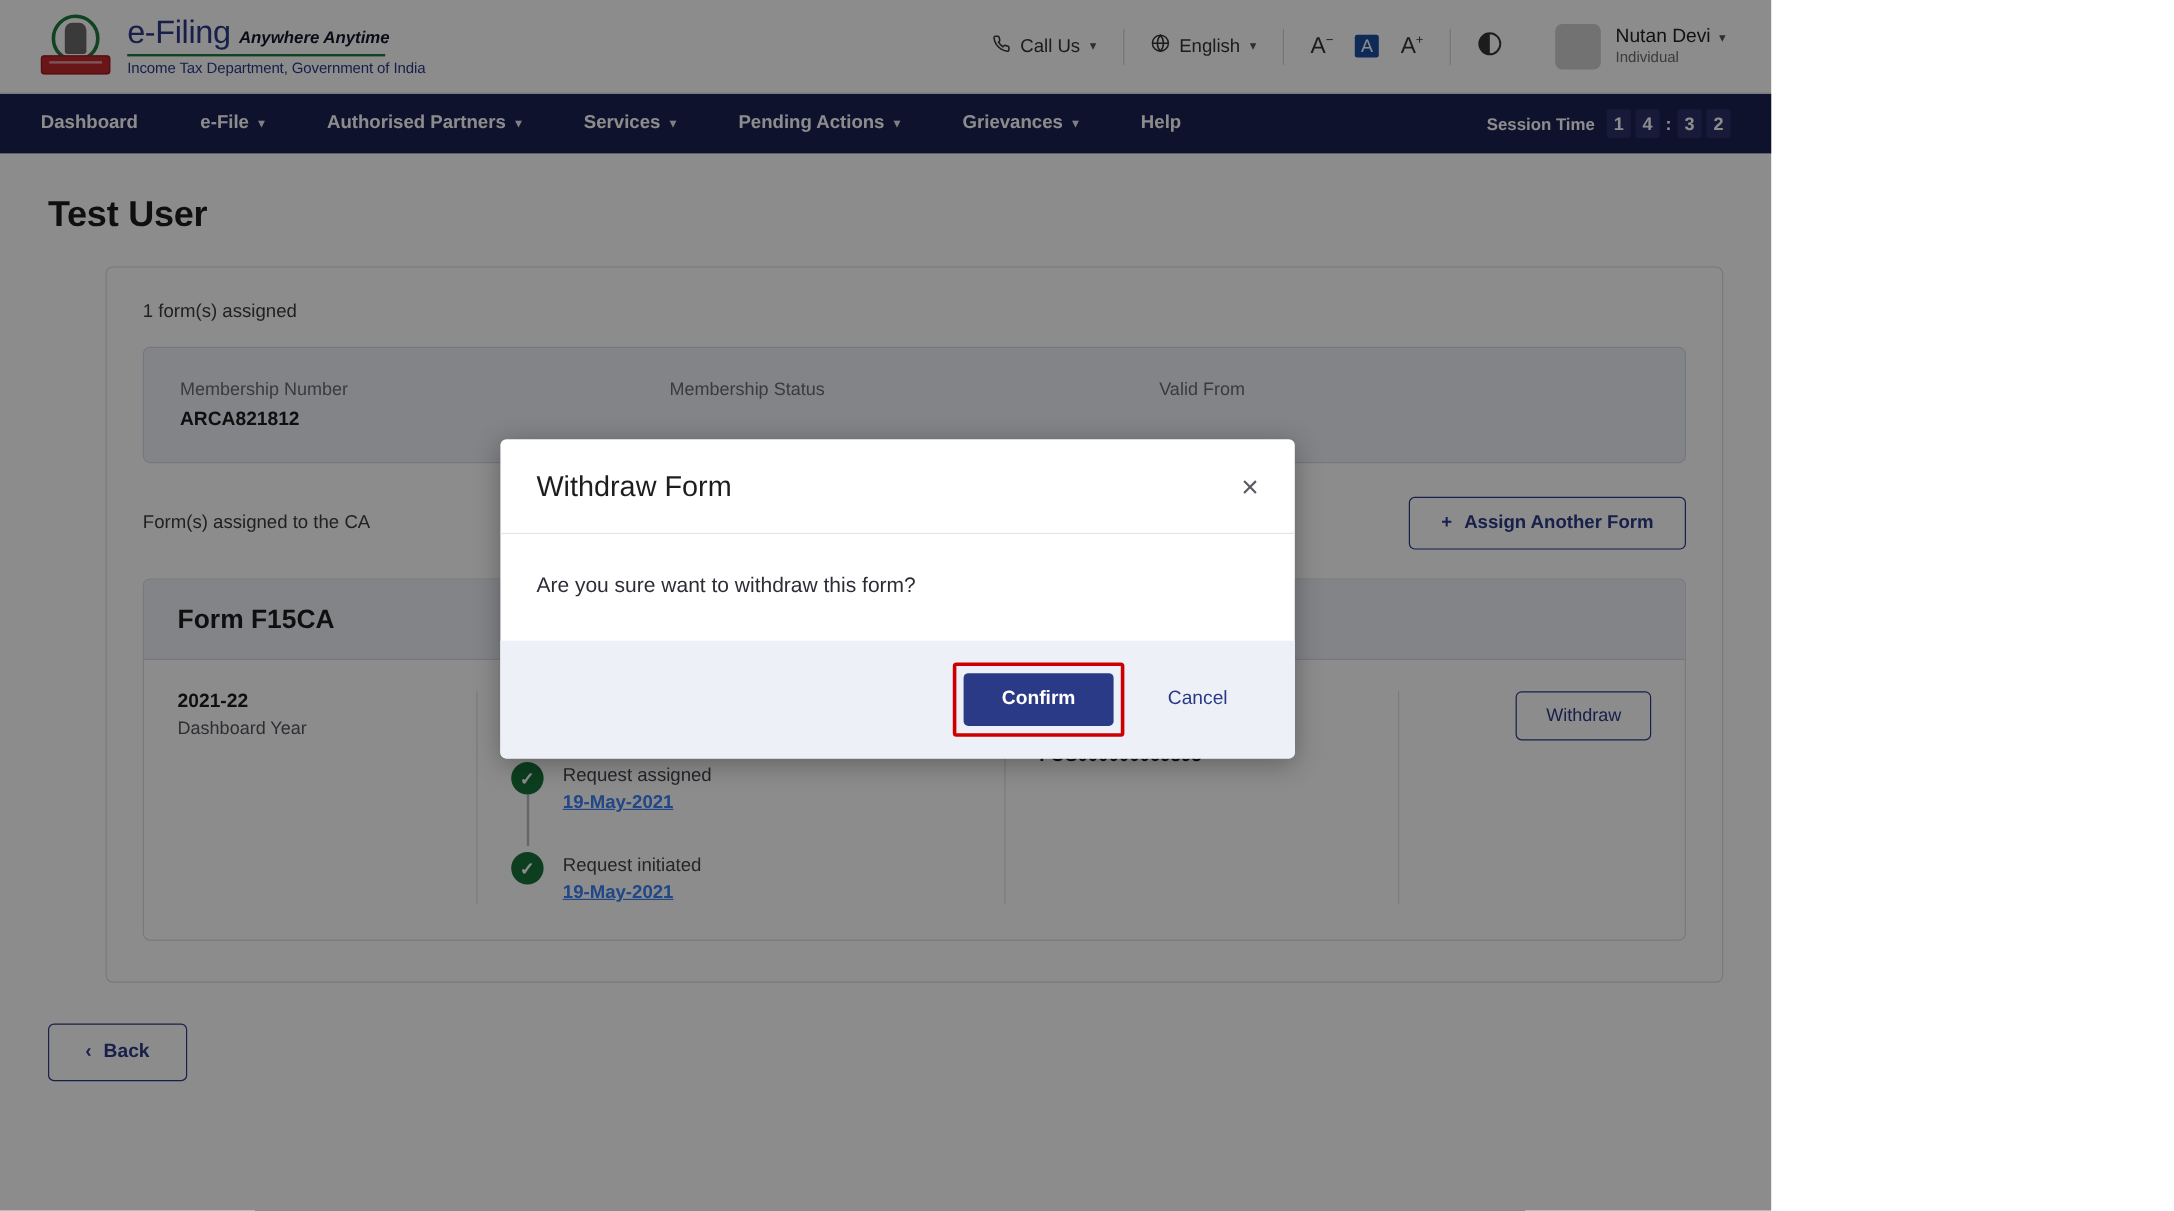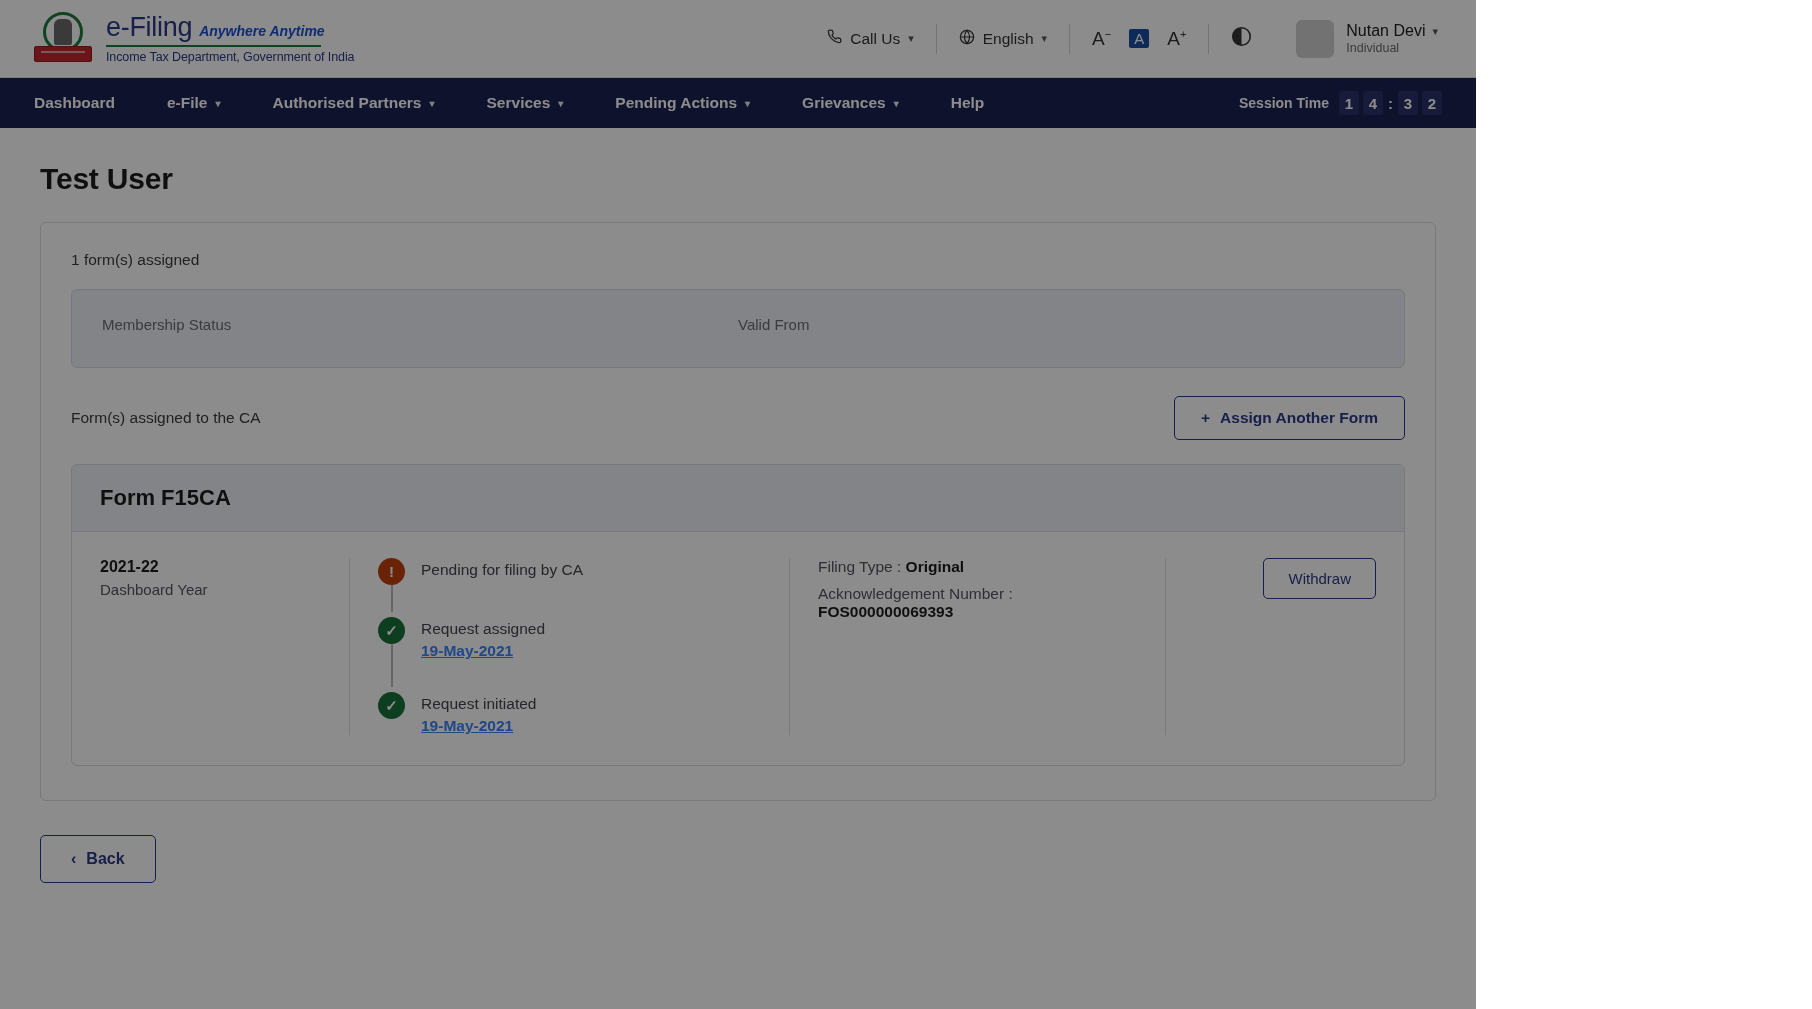--- a/index.html
+++ b/index.html
@@ -48,21 +48,21 @@
     border-radius: 3px;
     box-shadow: inset 0 0 0 1px #991b20;
   }
   .emblem .ribbon::after {
     content: ""; position: absolute; left: 7px; top: 5px;
     width: 44px; height: 2px; background: rgba(255,255,255,.55);
   }
   .brand-text { line-height: 1.15; }
   .brand-line1 { display: flex; align-items: baseline; gap: 7px; }
   .brand-efiling { font-size: 27px; color: #2b3a87; font-weight: 400; letter-spacing: -0.3px; }
-  .brand-tag { font-size: 14px; color: #1d4ed8; font-style: italic; font-weight: 700; }
+  .brand-tag { font-size: 14px; color: #0f172a; font-style: italic; font-weight: 700; }
   .brand-rule { height: 2px; background: #1f7a3d; margin: 2px 0 3px 0; width: 215px; }
   .brand-dept { font-size: 12.5px; color: #2b3a87; letter-spacing: -0.1px; }
 
   .header-right {
     margin-left: auto;
     display: flex; align-items: center; gap: 0;
   }
   .hr-item {
     display: flex; align-items: center; gap: 8px;
     font-size: 15.5px; color: #333333;
@@ -126,20 +126,21 @@
   
   .content { padding: 34px 40px 0 40px; background: #ffffff; }
   .page-title {
     font-size: 30px; font-weight: 700; color: #1d1d1d;
     margin-bottom: 26px; letter-spacing: -0.2px;
   }
   .panel {
     border: 1px solid #dcdce3; border-radius: 6px;
     padding: 28px 30px 34px 30px;
     background: #ffffff;
+    margin-left: 48px;
   }
   .forms-count { font-size: 15.5px; color: #3c3c3c; margin-bottom: 20px; }
 
   .member-card {
     background: #eef1f8;
     border: 1px solid #d6dbe9;
     border-radius: 6px;
     display: flex;
     padding: 26px 30px;
     margin-bottom: 28px;
@@ -424,20 +425,24 @@
     </div>
   </div>
 
   <div class="content">
     <div class="page-title">Test User</div>
 
     <div class="panel">
       <div class="forms-count">1 form(s) assigned</div>
 
       <div class="member-card">
+        <div class="member-col">
+          <div class="m-label">Membership Number</div>
+          <div class="m-value">ARCA821812</div>
+        </div>
         <div class="member-col">
           <div class="m-label">Membership Status</div>
           <div class="m-value"></div>
         </div>
         <div class="member-col">
           <div class="m-label">Valid From</div>
           <div class="m-value"></div>
         </div>
       </div>
 
@@ -504,15 +509,30 @@
 
   <div class="footer-area">
     <button class="btn-back">
       <span>‹</span>
       <span>Back</span>
     </button>
   </div>
 
   <div id="dim-overlay"></div>
 
+  <div class="modal">
+    <div class="modal-head">
+      <div class="modal-title">Withdraw Form</div>
+      <button class="modal-close">×</button>
+    </div>
+    <div class="modal-body">
+      <div class="modal-text">Are you sure want to withdraw this form?</div>
+    </div>
+    <div class="modal-foot">
+      <span class="confirm-wrap">
+        <button class="btn-confirm">Confirm</button>
+      </span>
+      <button class="btn-cancel">Cancel</button>
+    </div>
+  </div>
 
 
 </div>
 
 </body></html>

